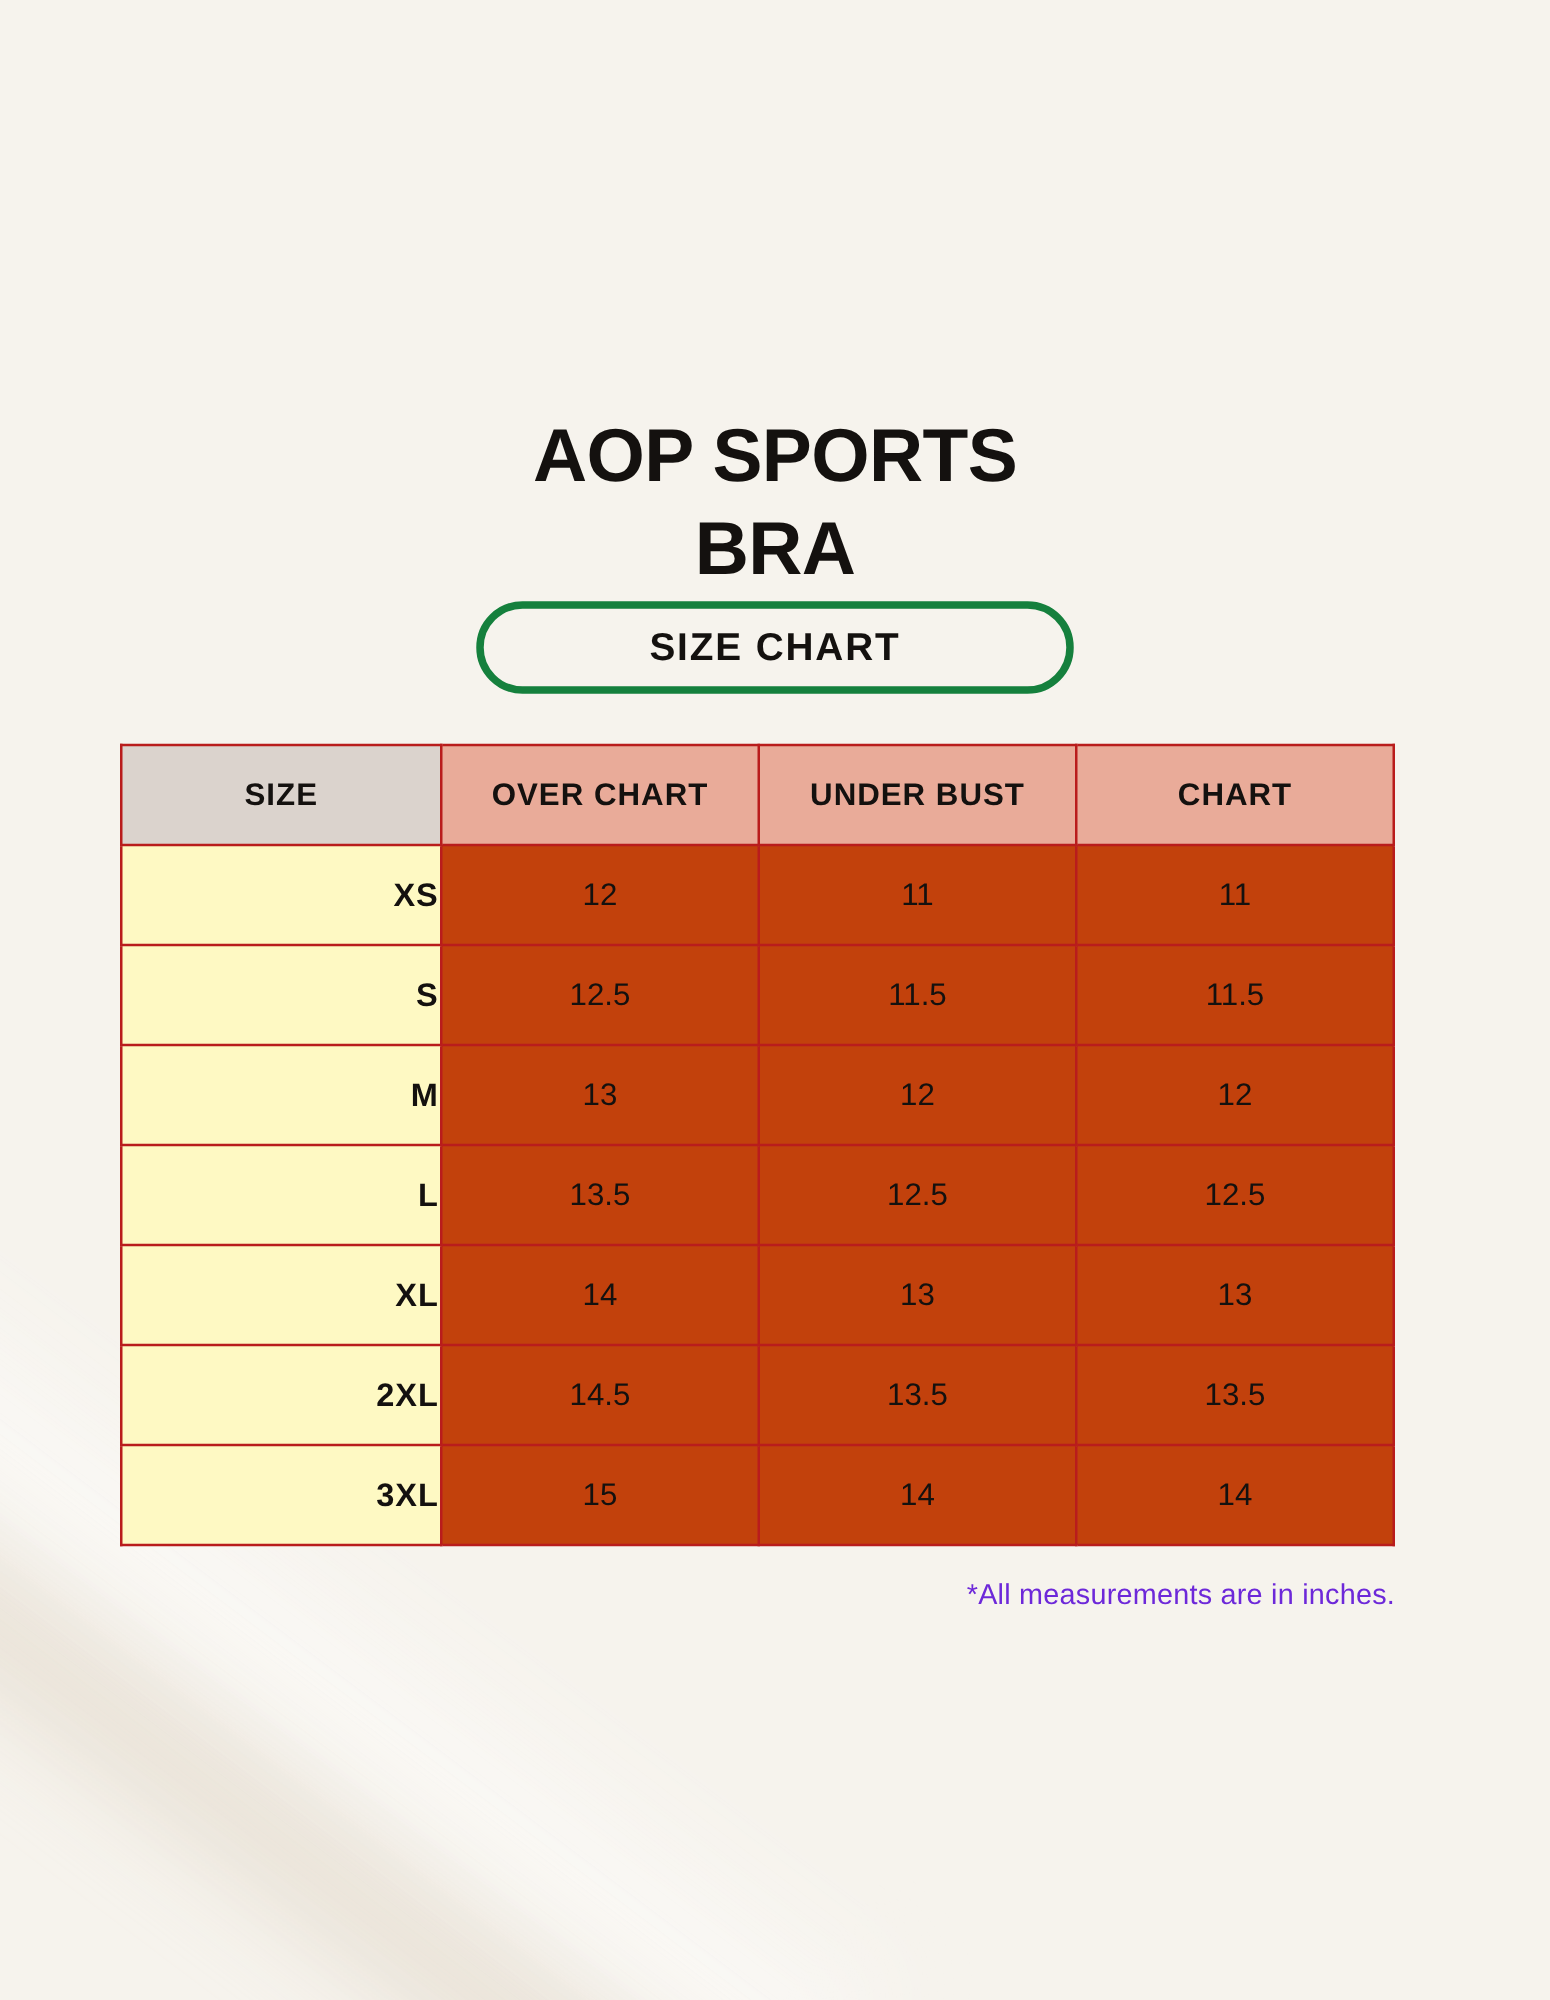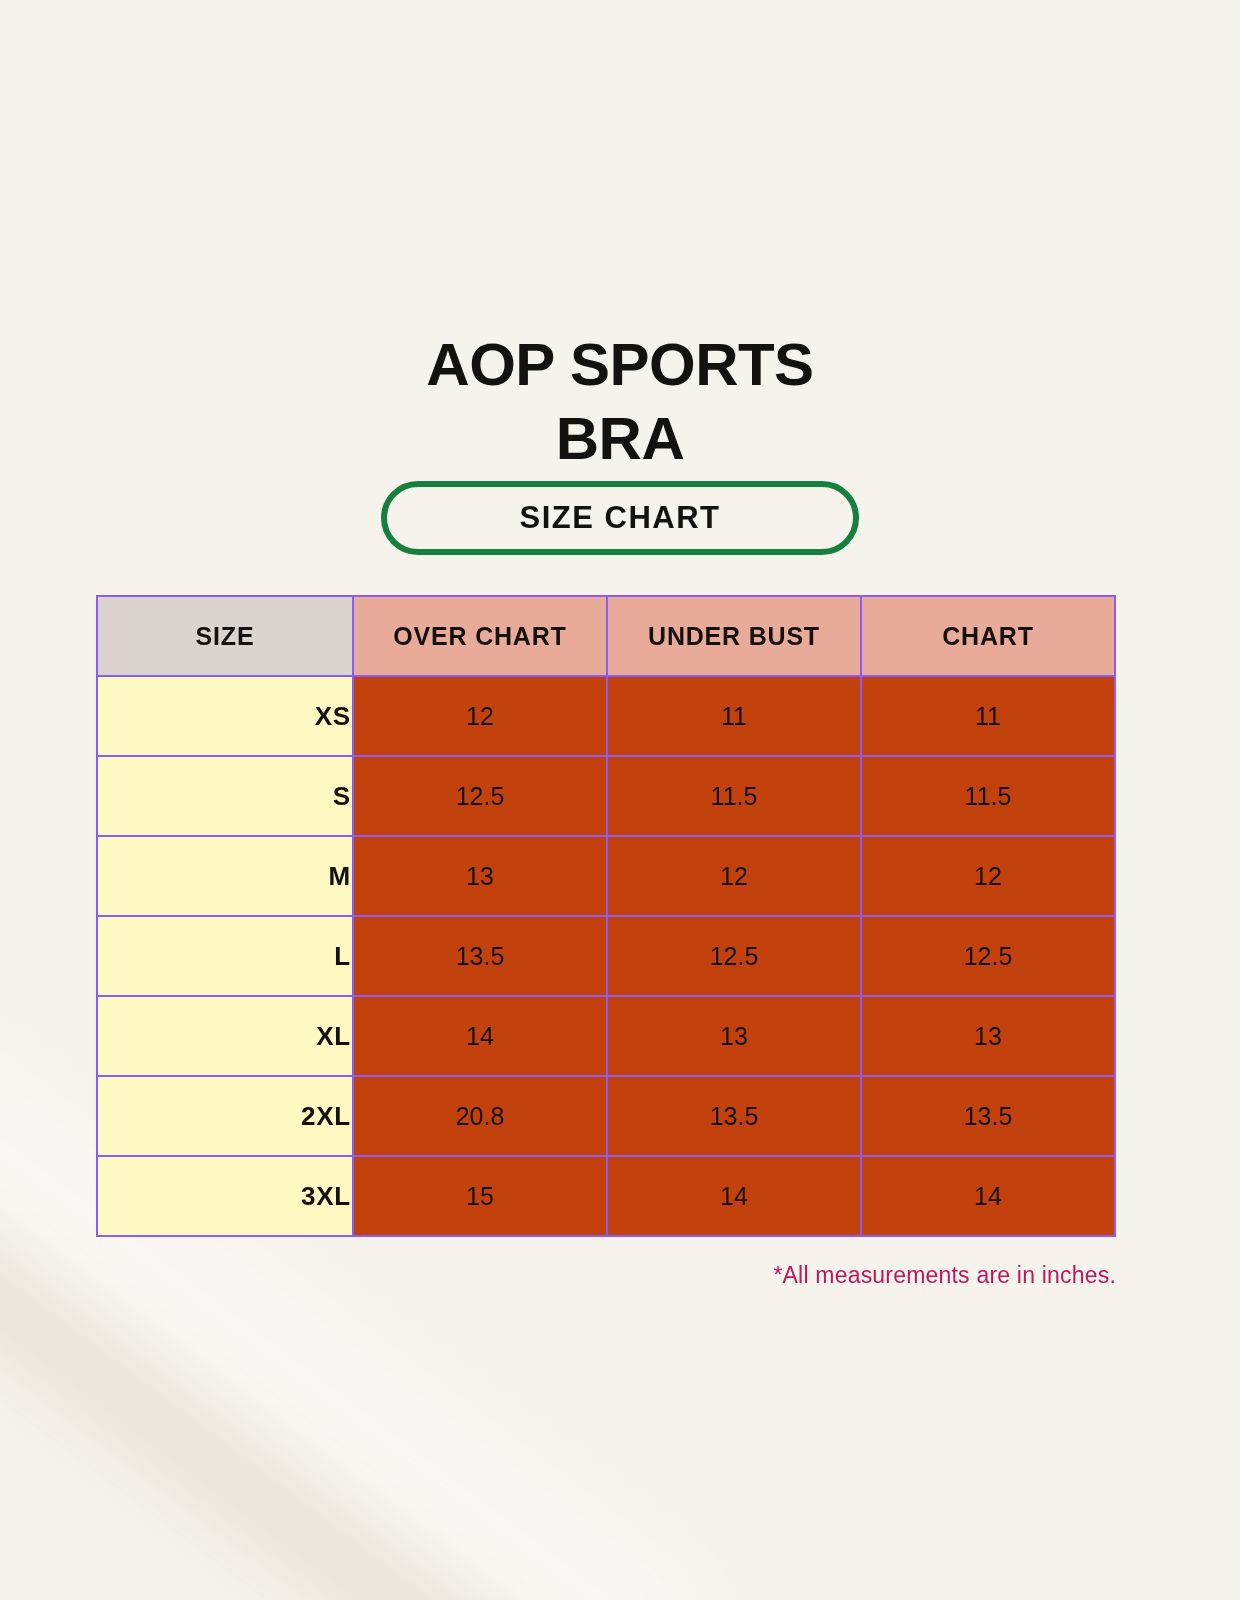--- a/index.html
+++ b/index.html
@@ -102,21 +102,21 @@
   table.size-chart {
     position: absolute;
     top: 595px;
     left: 96px;
     width: 1020px;
     border-collapse: collapse;
     table-layout: fixed;
   }
   table.size-chart th,
   table.size-chart td {
-    border: 2px solid #8b5cf6;
+    border: 2px solid #b91c1c;
     height: 80px;
     text-align: center;
     vertical-align: middle;
     box-sizing: border-box;
   }
   col.c-size { width: 256px; }
   col.c-val  { width: 254px; }
 
   thead th {
     height: 98px;
@@ -145,21 +145,21 @@
   }
 
   .footnote {
     position: absolute;
     top: 1262px;
     left: 96px;
     width: 1020px;
     text-align: right;
     font-size: 23px;
     letter-spacing: 0.2px;
-    color: #be185d;
+    color: #6d28d9;
   }
 </style>
 </head>
 <body>
 
 <div class="bg-streak streak-a"></div>
 <div class="bg-streak streak-b"></div>
 <div class="bg-streak streak-c"></div>
 <div class="bg-streak streak-d"></div>
 
@@ -215,21 +215,21 @@
         <td class="value-cell">12.5</td>
       </tr>
       <tr>
         <td class="size-cell">XL</td>
         <td class="value-cell">14</td>
         <td class="value-cell">13</td>
         <td class="value-cell">13</td>
       </tr>
       <tr>
         <td class="size-cell">2XL</td>
-        <td class="value-cell">20.8</td>
+        <td class="value-cell">14.5</td>
         <td class="value-cell">13.5</td>
         <td class="value-cell">13.5</td>
       </tr>
       <tr>
         <td class="size-cell">3XL</td>
         <td class="value-cell">15</td>
         <td class="value-cell">14</td>
         <td class="value-cell">14</td>
       </tr>
     </tbody>

